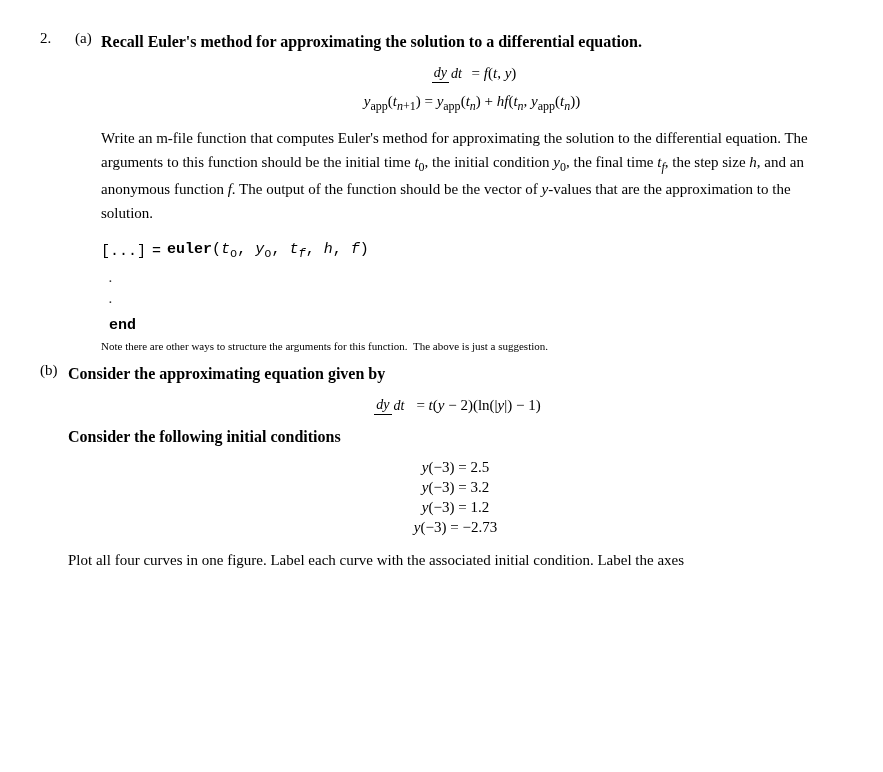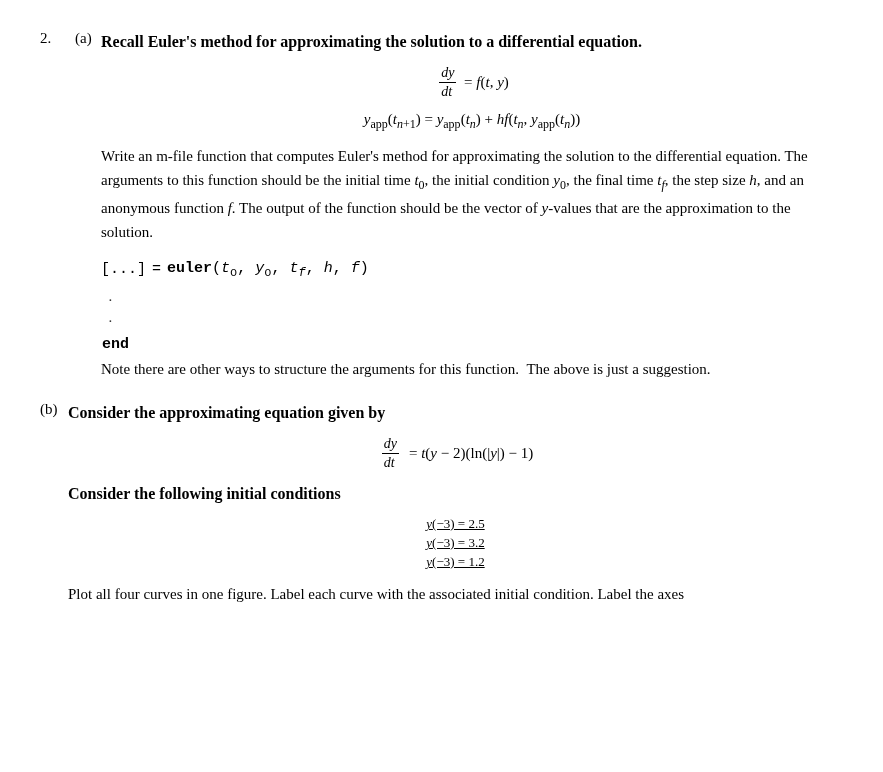--- a/index.html
+++ b/index.html
@@ -56,22 +56,22 @@
 
     .formula-line {
       display: flex;
       justify-content: center;
       align-items: center;
       margin: 4px 0;
     }
 
     .fraction {
       display: inline-flex;
-      flex-direction: column;
-      align-items: flex-start;
+      flex-direction: row;
+      align-items: flex-end;
       vertical-align: middle;
       margin: 0 4px;
     }
 
     .fraction .numer {
       border-bottom: 1.5px solid #000;
       padding: 0 2px;
       font-size: 14px;
       line-height: 1.3;
     }
@@ -104,27 +104,26 @@
     .dots-block {
       margin: 4px 0 4px 0;
       font-size: 15px;
       color: #333;
     }
 
     .end-keyword {
       font-family: "Courier New", Courier, monospace;
       font-weight: bold;
       font-size: 15px;
-      margin: 10px 0 4px 1px;
+      margin: 10px 0 4px 8px;
     }
 
     .note-text {
-      font-size: 15px;
+      font-size: 11px;
       line-height: 1.6;
-      margin-bottom: 14px;
     }
 
     .part-b-row {
       display: flex;
       align-items: flex-start;
       gap: 0px;
       margin-top: 6px;
     }
 
     .part-b-label {
@@ -144,22 +143,21 @@
       gap: 6px;
     }
 
     .initial-conditions {
       text-align: center;
       margin: 10px 0;
     }
 
     .ic-line {
       margin: 3px 0;
-      font-size: 13px;
-      text-decoration: underline;
+      font-size: 15px;
     }
 
     sub {
       font-size: 12px;
       vertical-align: sub;
     }
 
     .bracket-code {
       font-family: "Courier New", Courier, monospace;
     }
@@ -238,20 +236,21 @@
           <span>= <em>t</em>(<em>y</em> − 2)(ln(|<em>y</em>|) − 1)</span>
         </div>
       </div>
 
       <div class="problem-title">Consider the following initial conditions</div>
 
       <div class="initial-conditions">
         <div class="ic-line"><em>y</em>(−3) = 2.5</div>
         <div class="ic-line"><em>y</em>(−3) = 3.2</div>
         <div class="ic-line"><em>y</em>(−3) = 1.2</div>
+        <div class="ic-line"><em>y</em>(−3) = −2.73</div>
       </div>
 
 
       <div class="description-text">
         Plot all four curves in one figure. Label each curve with the associated initial condition. Label
         the axes
       </div>
 
     </div>
   </div>

